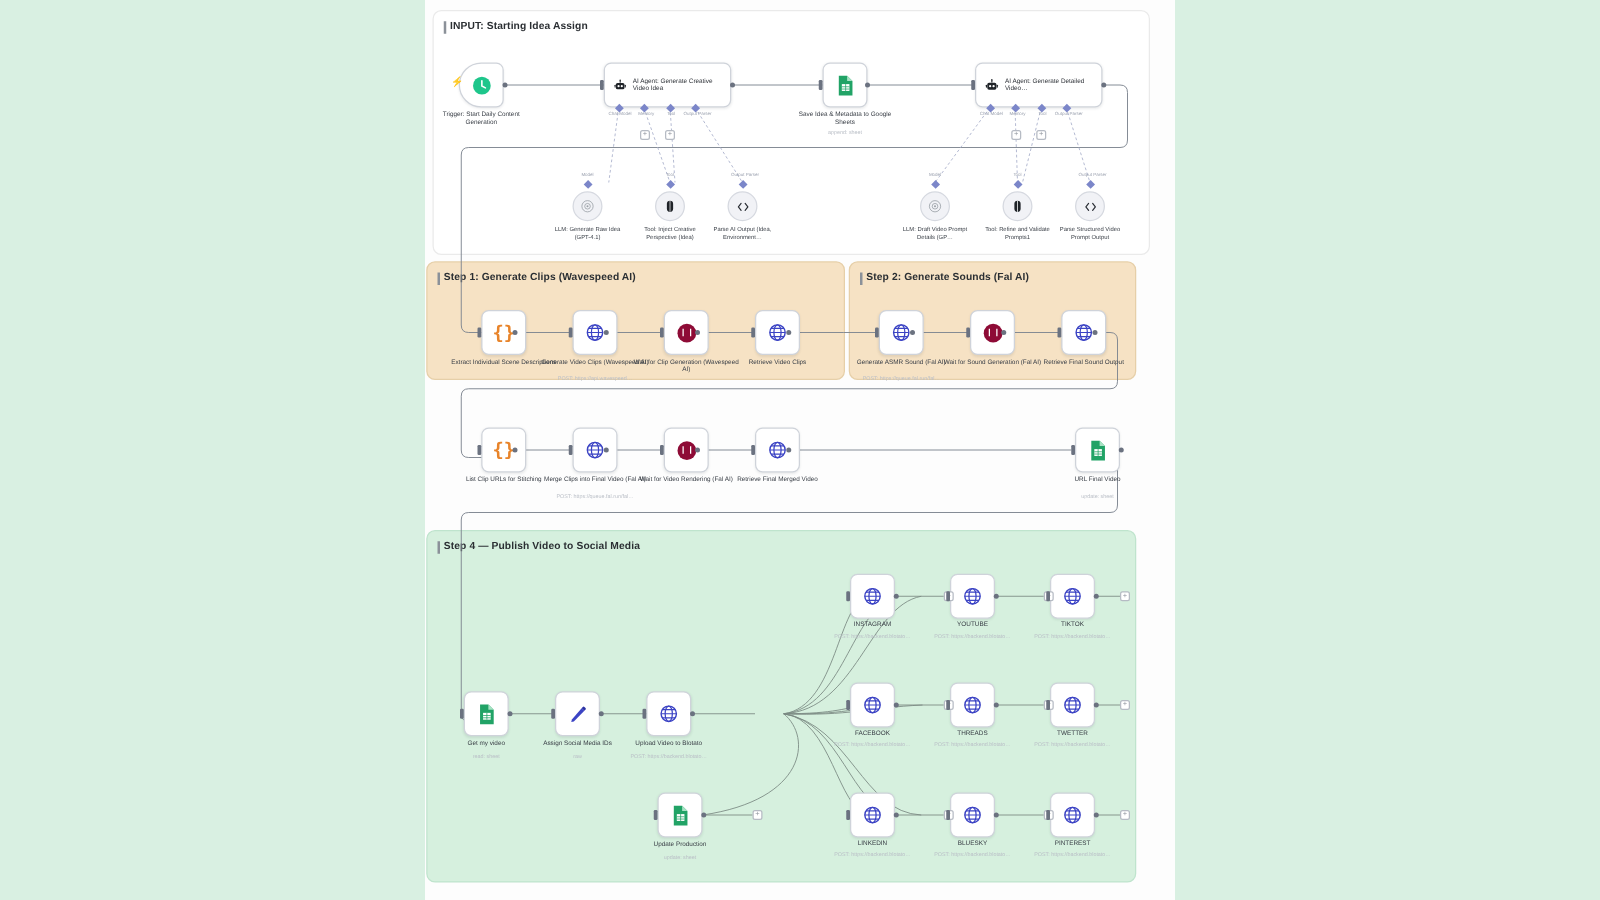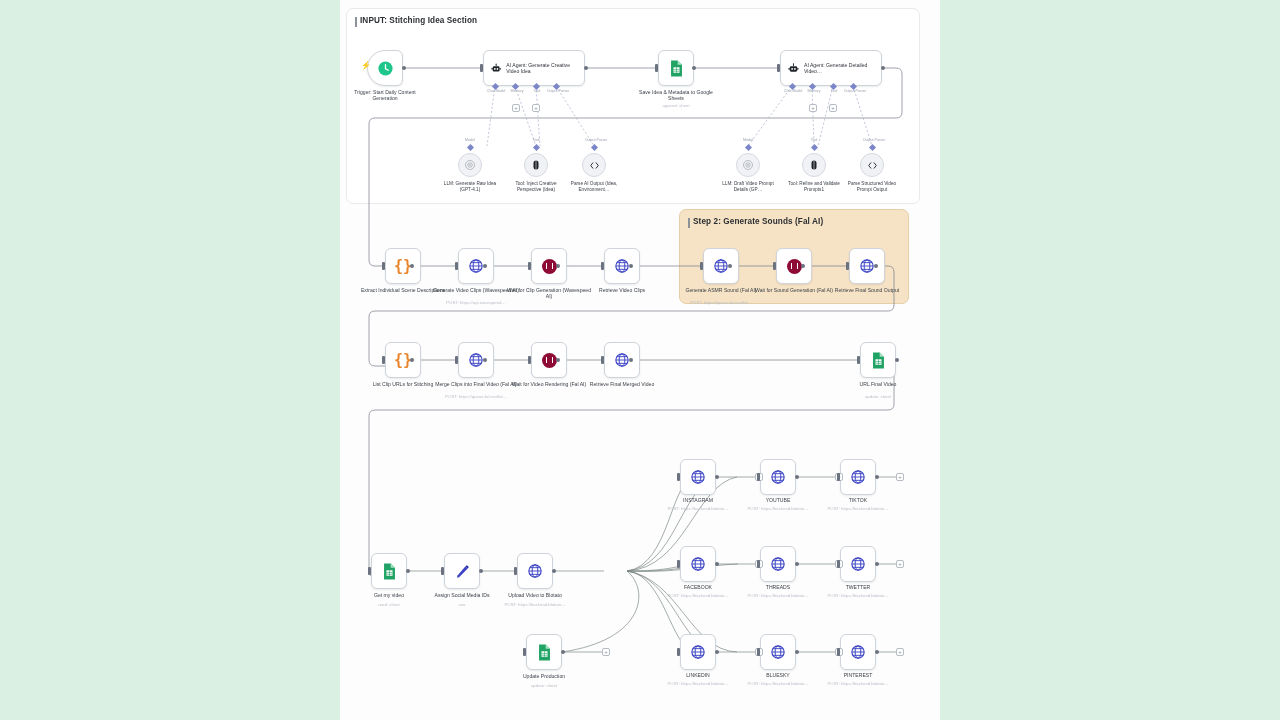--- a/index.html
+++ b/index.html
@@ -238,21 +238,21 @@
     <path class="green" d="M377 564 H415"></path>
     <path class="green" d="M457 564 H495"></path>
     <path class="green" d="M537 564 H556"></path>
     <path class="green" d="M377 652 H415"></path>
     <path class="green" d="M457 652 H495"></path>
     <path class="green" d="M537 652 H556"></path>
     <path class="green" d="M222 652 H262"></path>
   </svg>
 
   <div class="section" style="left:6px; top:8px; width:574px; height:196px; background:#ffffff; border:1px solid #eaeaea;">
-    <div class="sec-title">INPUT: Stitching Idea Section</div>
+    <div class="sec-title">INPUT: Starting Idea Assign</div>
   </div>
 
   <div class="bolt" style="left:21px; top:61px;">⚡</div>
 
   <div class="node trigger" style="left:27px; top:50px;">
     <svg class="ico ico-clock" viewBox="0 0 24 24">
       <circle cx="12" cy="12" r="10" fill="#1ec68b"></circle>
       <path d="M12 6.5v6l4 2" stroke="#fff" stroke-width="1.8" fill="none" stroke-linecap="round"></path>
     </svg>
   </div>
@@ -383,20 +383,23 @@
 
   <div class="subnode" style="left:520px; top:153px;">
     <svg viewBox="0 0 24 24" width="13" height="13">
       <path d="M9 7l-4 5 4 5M15 7l4 5-4 5" stroke="#2b2f36" stroke-width="1.8" fill="none" stroke-linecap="round" stroke-linejoin="round"></path>
     </svg>
     <div class="node-label">Parse Structured Video Prompt Output</div>
   </div>
   <div class="diamond" style="left:530px; top:145px;"></div>
   <div class="sub-conn-label" style="left:534px; top:138px;">Output Parser</div>
 
+  <div class="section" style="left:1px; top:209px; width:335px; height:95px; background:#f6e2c4; border:1px solid #e6cfa8;">
+    <div class="sec-title">Step 1: Generate Clips (Wavespeed AI)</div>
+  </div>
 
   <div class="section" style="left:339px; top:209px; width:230px; height:95px; background:#f6e2c4; border:1px solid #e6cfa8;">
     <div class="sec-title">Step 2: Generate Sounds (Fal AI)</div>
   </div>
 
   <div class="node" style="left:45px; top:248px;">
     <span class="ico-brace">{}</span>
   </div>
   <div class="node-label" style="left:63px; top:287px;">Extract Individual Scene Descriptions</div>
   <div class="inport" style="left:42px; top:262px;"></div>
@@ -506,20 +509,23 @@
       <path d="M14 1l7 7h-7z" fill="#a7e3c4"></path>
       <rect x="7" y="12" width="10" height="9" fill="#fff"></rect>
       <path d="M7 15.5h10M7 18.5h10M12 12v9" stroke="#21a366" stroke-width="1"></path>
     </svg>
   </div>
   <div class="node-label" style="left:538px; top:381px;">URL Final Video</div>
   <div class="node-sub" style="left:538px; top:394px;">update: sheet</div>
   <div class="inport" style="left:517px; top:356px;"></div>
   <div class="port" style="left:555px; top:358px;"></div>
 
+  <div class="section" style="left:1px; top:424px; width:568px; height:282px; background:#d6f0de; border:1px solid #bfe4cd;">
+    <div class="sec-title">Step 4 — Publish Video to Social Media</div>
+  </div>
 
   <div class="node" style="left:31px; top:553px;">
     <svg class="ico ico-sheet" viewBox="0 0 24 28">
       <path d="M3 1h11l7 7v19H3z" fill="#21a366"></path>
       <path d="M14 1l7 7h-7z" fill="#a7e3c4"></path>
       <rect x="7" y="12" width="10" height="9" fill="#fff"></rect>
       <path d="M7 15.5h10M7 18.5h10M12 12v9" stroke="#21a366" stroke-width="1"></path>
     </svg>
   </div>
   <div class="node-label" style="left:49px; top:592px;">Get my video</div>

